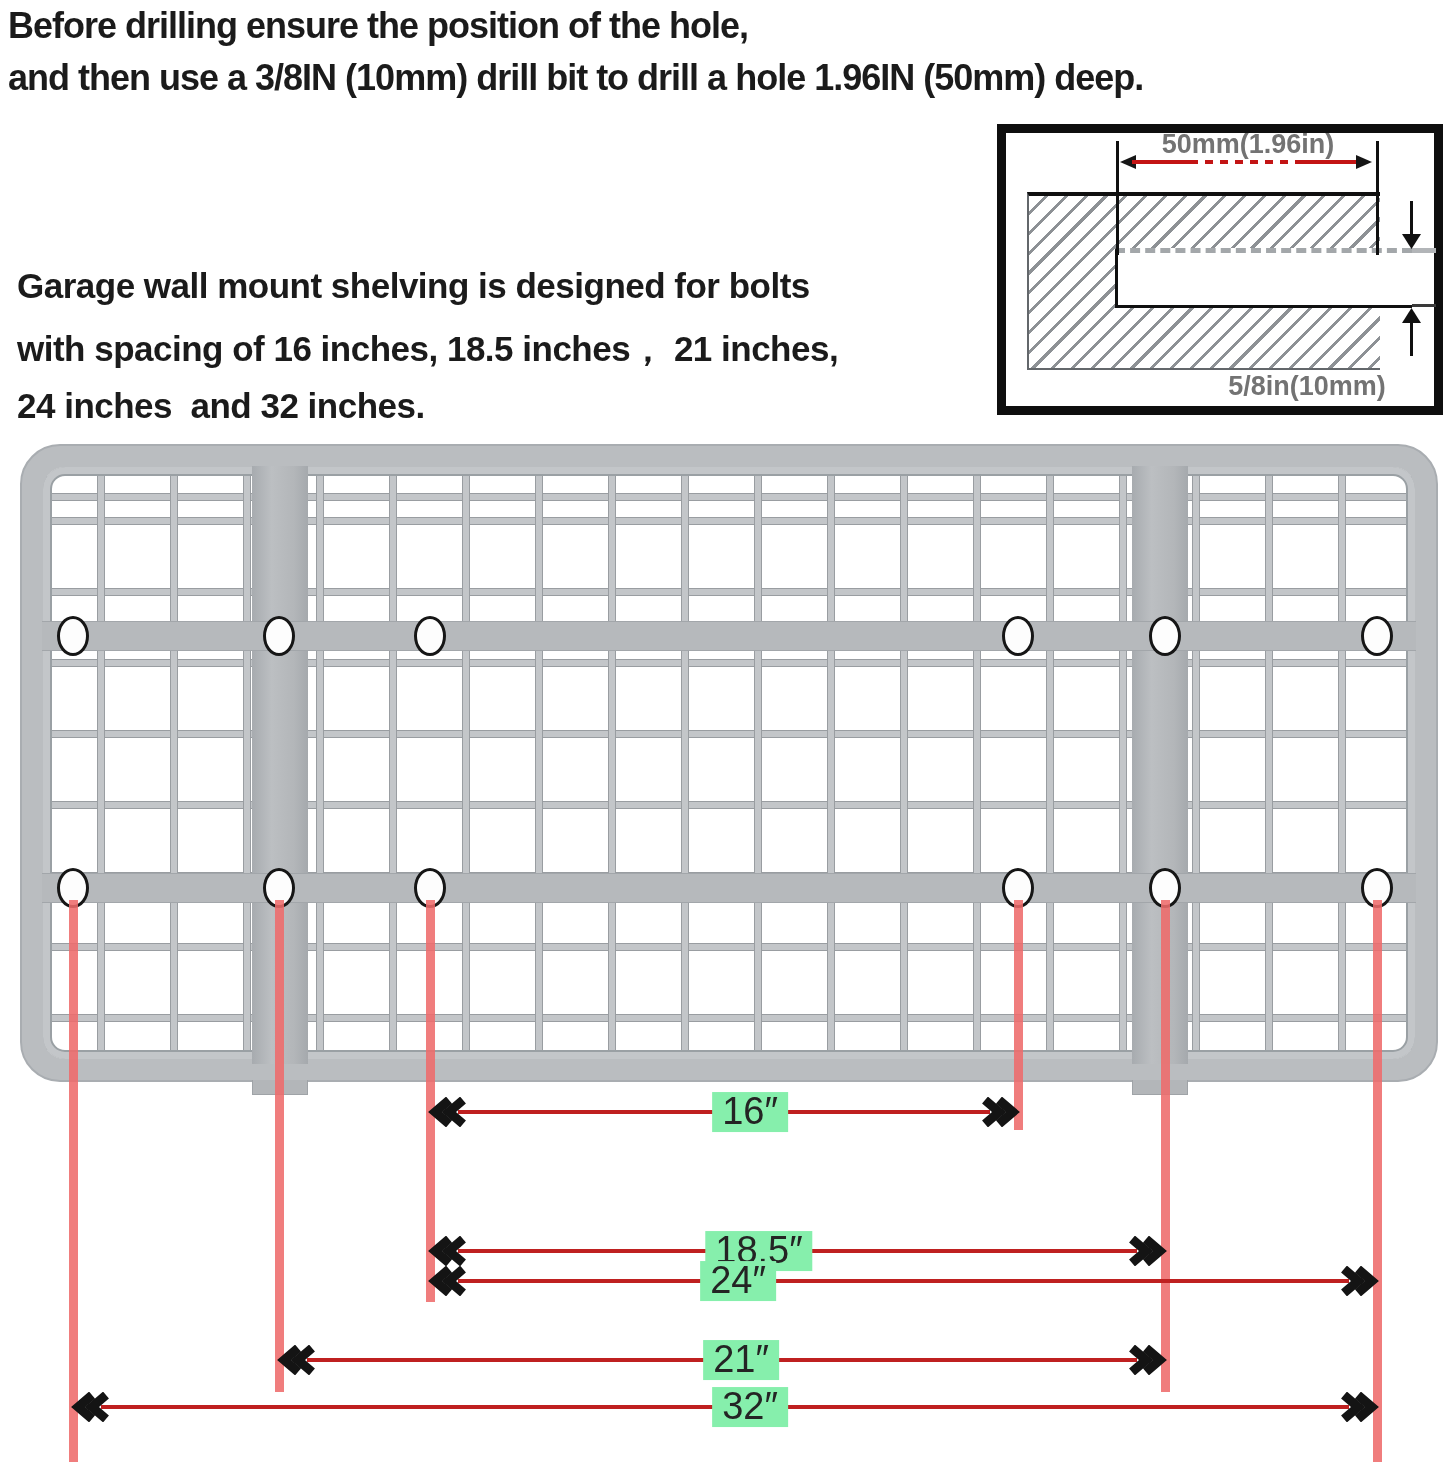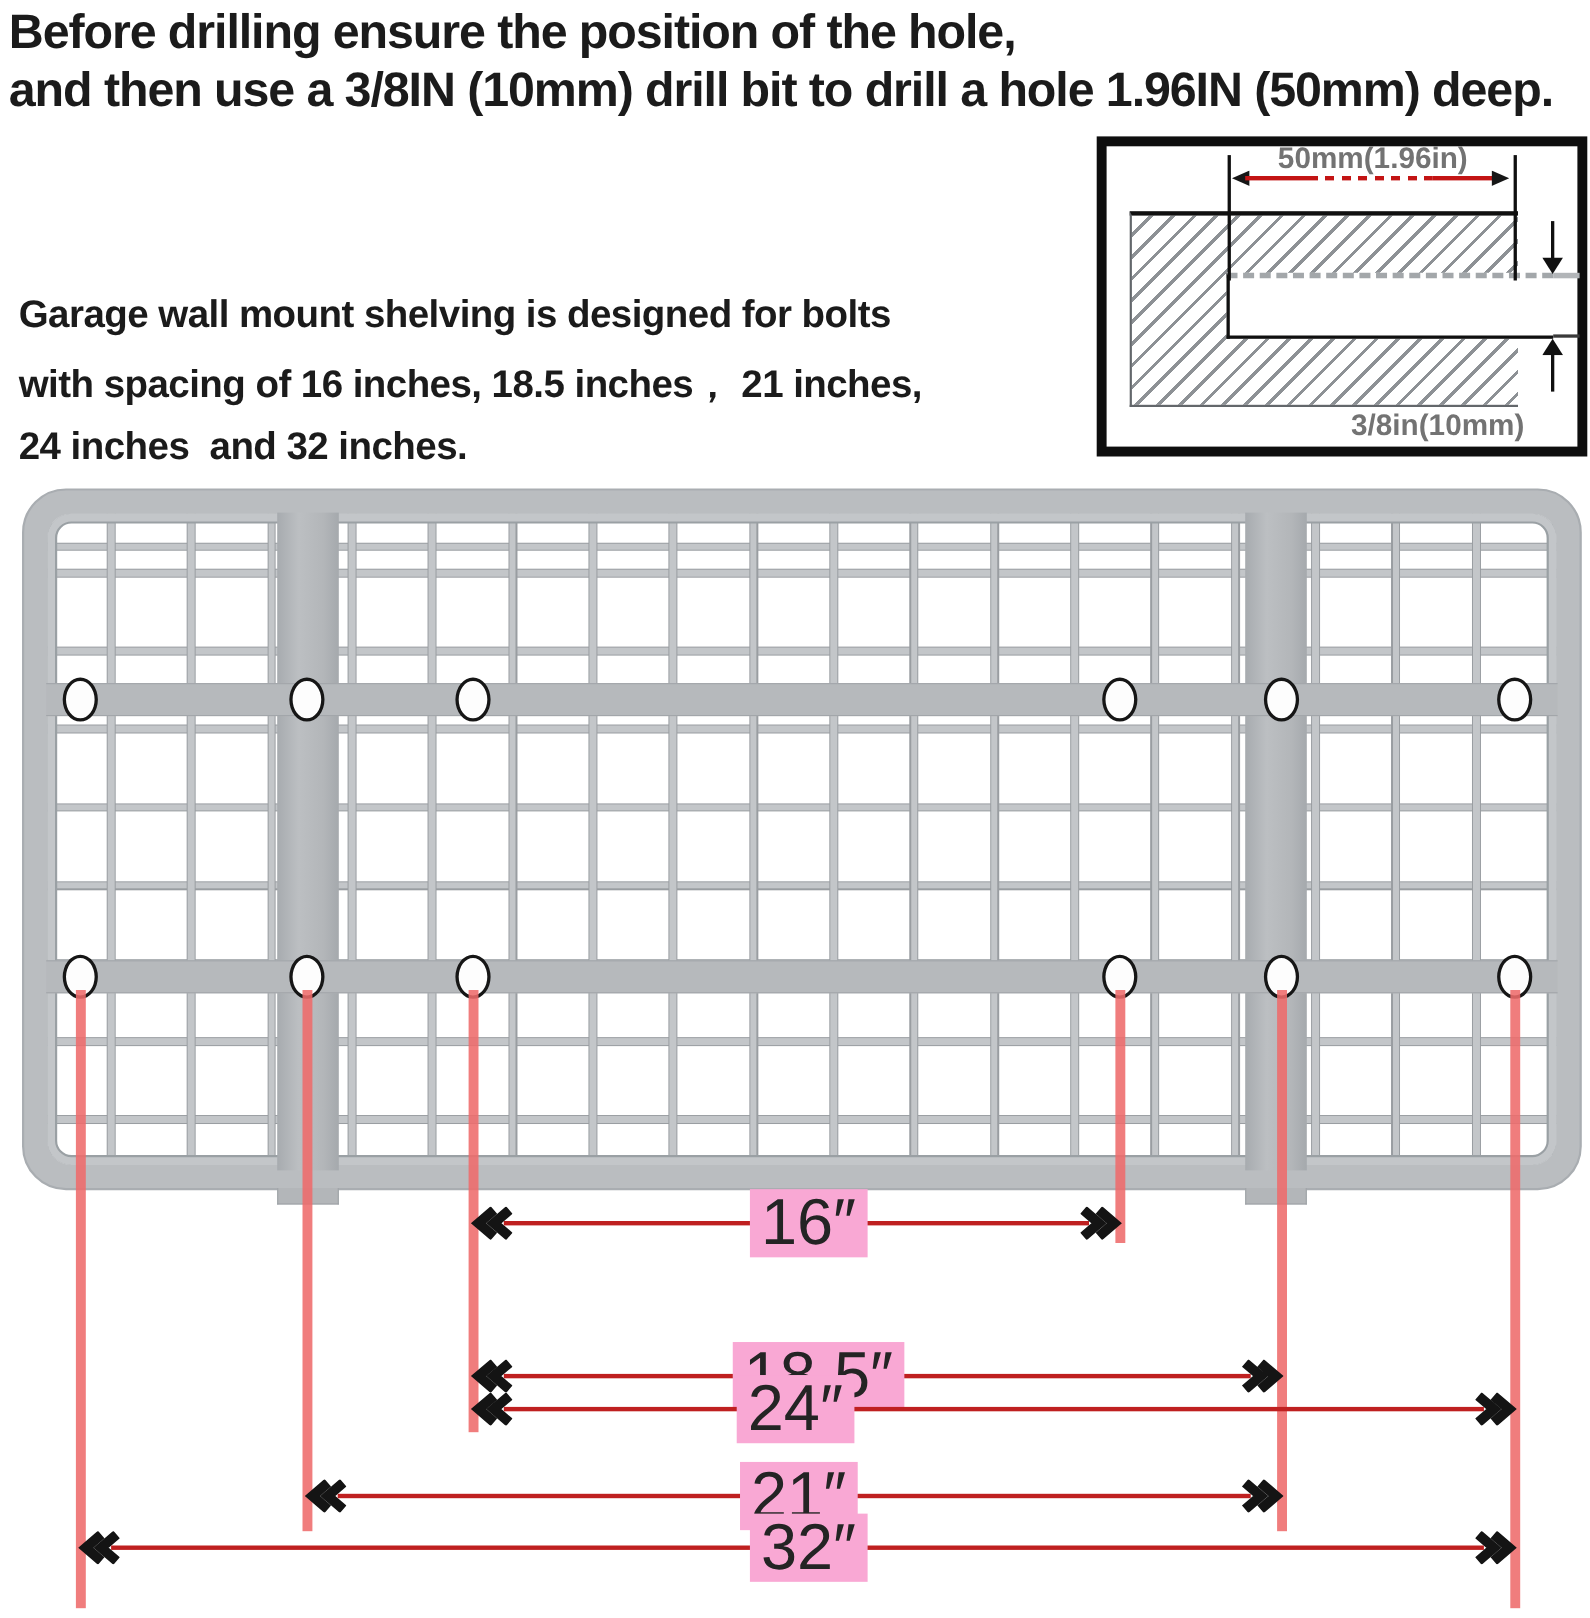--- a/index.html
+++ b/index.html
@@ -1,20 +1,20 @@
 <!DOCTYPE html>
 <html><head>
 <meta charset="utf-8">
 <style>
   html,body{margin:0;padding:0;background:#fff;}
   #page{position:relative;width:1445px;height:1471px;background:#fff;overflow:hidden;
         font-family:"Liberation Sans", sans-serif;color:#1b1b1b;}
 
   
-  .headline{position:absolute;left:8px;white-space:pre;font-size:44px;font-weight:700;
+  .headline{position:absolute;left:8px;white-space:pre;font-size:36px;font-weight:700;
             letter-spacing:-1px;color:#1b1b1b;}
   .para-line{position:absolute;left:17px;white-space:pre;font-size:35px;font-weight:700;
              letter-spacing:-0.5px;color:#1b1b1b;}
 
   
   .inset{position:absolute;left:997px;top:124px;width:446px;height:291px;background:#fff;
          border:9px solid #0e0e0e;box-sizing:border-box;}
   .inset .hatch{position:absolute;left:21px;top:59px;width:353px;height:178px;box-sizing:border-box;
     border-top:4px solid #101010;border-left:2px solid #63676b;border-bottom:2px solid #63676b;
     background:repeating-linear-gradient(135deg,#ffffff 0 11px,#8d9195 11px 14px);}
@@ -45,22 +45,22 @@
         border-top:1px solid #a2a6aa;border-bottom:1px solid #a2a6aa;box-sizing:border-box;}
   .hole{position:absolute;width:32px;height:40px;border-radius:50%;background:#fdfdfd;
         border:3px solid #161616;box-sizing:border-box;}
 
   
   .guide{position:absolute;width:9px;background:#ee6b6b;opacity:.88;}
   .dim{position:absolute;height:30px;}
   .dim .line{position:absolute;left:28px;right:28px;top:13px;height:4px;background:#bf2020;}
   .dim .ar{position:absolute;top:0;}
   .dim .ar.l{left:-2px;} .dim .ar.r{right:-2px;}
-  .dim .dlabel{position:absolute;top:15px;transform:translate(-50%,-50%);background:#f9a8d4;
-    padding:0 10px;font-size:59px;font-weight:400;color:#242424;line-height:1.05;white-space:nowrap;}
+  .dim .dlabel{position:absolute;top:15px;transform:translate(-50%,-50%);background:#86efac;
+    padding:0 10px;font-size:38px;font-weight:400;color:#242424;line-height:1.05;white-space:nowrap;margin-left:15px;}
 </style>
 </head>
 <body>
 
 <div id="page">
 
   <div class="headline" style="top:5px;">Before drilling ensure the position of the hole,</div>
   <div class="headline" style="top:57px;">and then use a 3/8IN (10mm) drill bit to drill a hole 1.96IN (50mm) deep.</div>
 
   <div class="para-line" style="top:266px;">Garage wall mount shelving is designed for bolts</div>
@@ -171,16 +171,16 @@
     <div class="vline" style="left:404px;top:68px;height:34px;"></div>
     <svg style="position:absolute;left:396px;top:101px;" width="19" height="15">
         <polygon points="0,0 19,0 9.5,15" fill="#101010"></polygon>
       </svg>
     <div class="stub" style="left:406px;top:115px;width:24px;height:5px;background:#b2b5b8;"></div>
     <div class="stub" style="left:406px;top:171px;width:24px;height:3px;background:#3a3a3a;"></div>
     <svg style="position:absolute;left:396px;top:175px;" width="19" height="15">
         <polygon points="9.5,0 0,15 19,15" fill="#101010"></polygon>
       </svg>
     <div class="vline" style="left:404px;top:189px;height:34px;"></div>
-    <div class="lbl" style="left:186px;top:238px;width:230px;">3/8in(10mm)</div>
+    <div class="lbl" style="left:186px;top:238px;width:230px;">5/8in(10mm)</div>
   </div>
 
 </div>
 
 </body></html>

